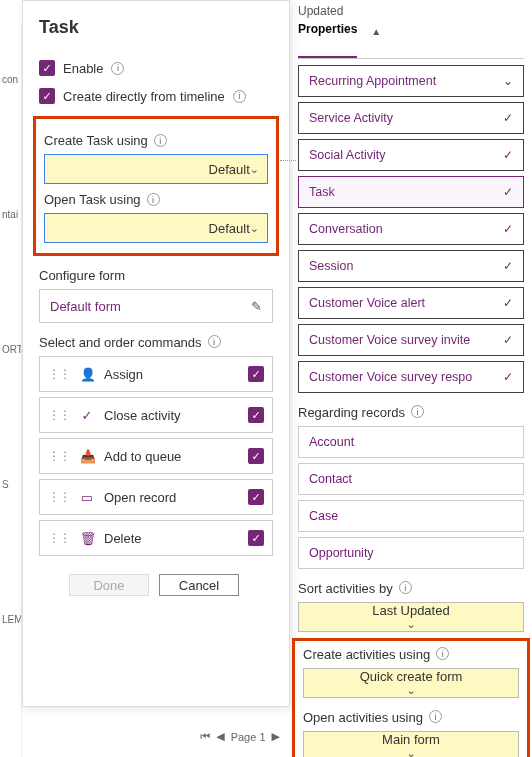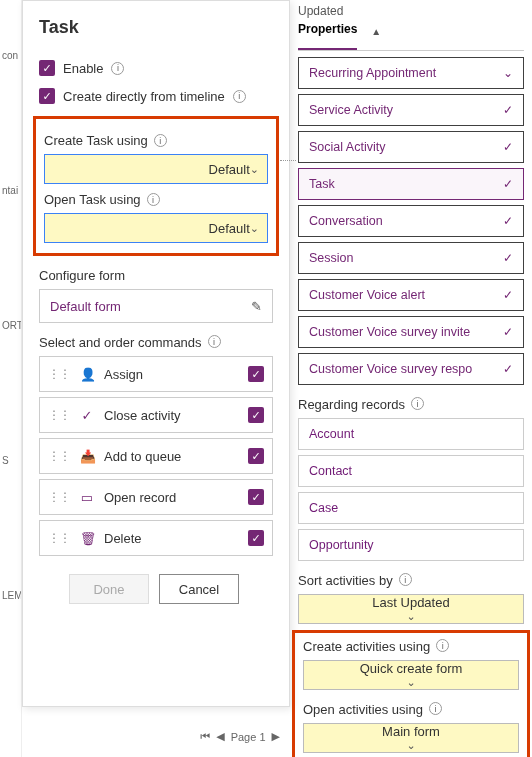--- a/index.html
+++ b/index.html
@@ -1,45 +1,45 @@
 <!DOCTYPE html>
 <html><head>
 <meta charset="utf-8">
 <style>
   * { box-sizing: border-box; font-family: "Segoe UI", sans-serif; }
   body { margin: 0; background: #fff; color: #333; font-size: 13px; width: 532px; height: 757px; overflow: hidden; position: relative; }
   .container { display: flex; width: 100%; height: 100%; }
-  .left-gutter { width: 22px; flex: 0 0 22px; background: #fff; border-right: 1px solid #eee; font-size: 10px; color: #666; padding-top: 48px; overflow:hidden;}
+  .left-gutter { width: 22px; flex: 0 0 22px; background: #fff; border-right: 1px solid #eee; font-size: 10px; color: #666; padding-top: 48px; overflow:hidden;margin-top:24px;}
   .left-gutter div { margin-bottom: 120px; padding: 2px; }
   .pane-left { flex: 0 0 268px; position: relative; }
   .pane-right { flex: 1; padding: 4px 8px 8px 8px; position: relative; }
   .task-panel { position: absolute; top: 0; left: 0; right: 0; bottom: 50px; background: #fff; border: 1px solid #ddd; box-shadow: 2px 2px 8px rgba(0,0,0,0.1); padding: 16px 16px 12px 16px; }
   .task-title { font-size: 18px; font-weight: 600; margin-bottom: 22px; }
   .chk-row { display: flex; align-items: center; margin-bottom: 12px; gap: 8px; }
   .chk { width: 16px; height: 16px; background: #742774; border-radius: 2px; display: inline-flex; align-items: center; justify-content: center; color: #fff; font-size: 11px; flex: 0 0 16px; }
   .info-icon { width: 13px; height: 13px; border: 1px solid #999; border-radius: 50%; display: inline-flex; align-items: center; justify-content: center; font-size: 9px; color: #666; }
   .highlight-box { border: 3px solid #d83b01; padding: 6px 8px 10px 8px; margin: 0 -6px 10px -6px; }
   .field-label { display: flex; align-items: center; gap: 6px; margin-bottom: 6px; margin-top: 8px; }
   .select { border: 1px solid #3b82f6; height: 30px; display: flex; align-items: center; justify-content: flex-end; padding: 0 8px; background: #fef9c3; }
   .select.light { border-color: #bbb; flex-direction: column; }
   .sec-label { margin-top: 12px; margin-bottom: 6px; display: flex; gap: 6px; }
   .form-row { border: 1px solid #ccc; height: 34px; display: flex; align-items: center; justify-content: space-between; padding: 0 10px; color: #742774; }
   .cmd-row { border: 1px solid #ccc; height: 36px; display: flex; align-items: center; padding: 0 8px; margin-bottom: 5px; gap: 10px; }
   .drag { color: #888; font-size: 12px; letter-spacing: -1px;}
   .cmd-icon { color: #742774; font-size: 13px; width: 14px; text-align:center;}
   .cmd-label { flex: 1; color: #333; }
   .cmd-icon.trash { color: #742774; }
   .btn-row { display: flex; gap: 10px; margin-top: 18px; justify-content: flex-start; padding-left: 30px;}
-  .btn { height: 30px; width: 80px; display: flex; align-items: center; justify-content: center; border: 1px solid #888; background: #fff; }
+  .btn { height: 22px; width: 80px; display: flex; align-items: center; justify-content: center; border: 1px solid #888; background: #fff; }
   .btn.primary { background: #f5f5f5; color: #aaa; border-color: #ddd; }
   .footer-pager { position: absolute; bottom: 14px; right: 10px; font-size: 11px; color: #666; display: flex; gap: 6px; align-items:center;}
   .chevron { font-size: 11px; color: #555; }
   .right-tabs { font-size: 12px; color: #555; }
   .tabs-row { display: flex; gap: 14px; border-bottom: 1px solid #ccc; margin-top: 4px;}
-  .tab { padding-bottom: 12px; }
+  .tab { padding-bottom: 20px; }
   .tab.active { border-bottom: 2px solid #742774; font-weight: 600; color: #000; }
   .collapse-caret { float: right; font-size:10px; color:#555; padding-top:4px;}
   .act-row { border: 1px solid #404040; height: 32px; display: flex; align-items: center; justify-content: space-between; padding: 0 10px; margin-bottom: 5px; color: #742774; font-size: 12.5px; white-space: nowrap; overflow:hidden; }
   .act-row.selected { border: 1px solid #742774; background: #faf5fa; }
   .act-check { color: #742774; font-size: 12px; }
   .rr-row { border: 1px solid #ccc; height: 32px; display: flex; align-items: center; padding: 0 10px; margin-bottom: 5px; color: #701a75; font-size: 12.5px; }
   .right-highlight { border: 3px solid #d83b01; padding: 4px 8px 10px 8px; margin: 6px -6px 0 -6px; }
   .conn-line { position:absolute; top:160px; left:-10px; width:16px; height:1px; border-top:1px dotted #999;}
   .pencil { color:#555;}
 </style>

